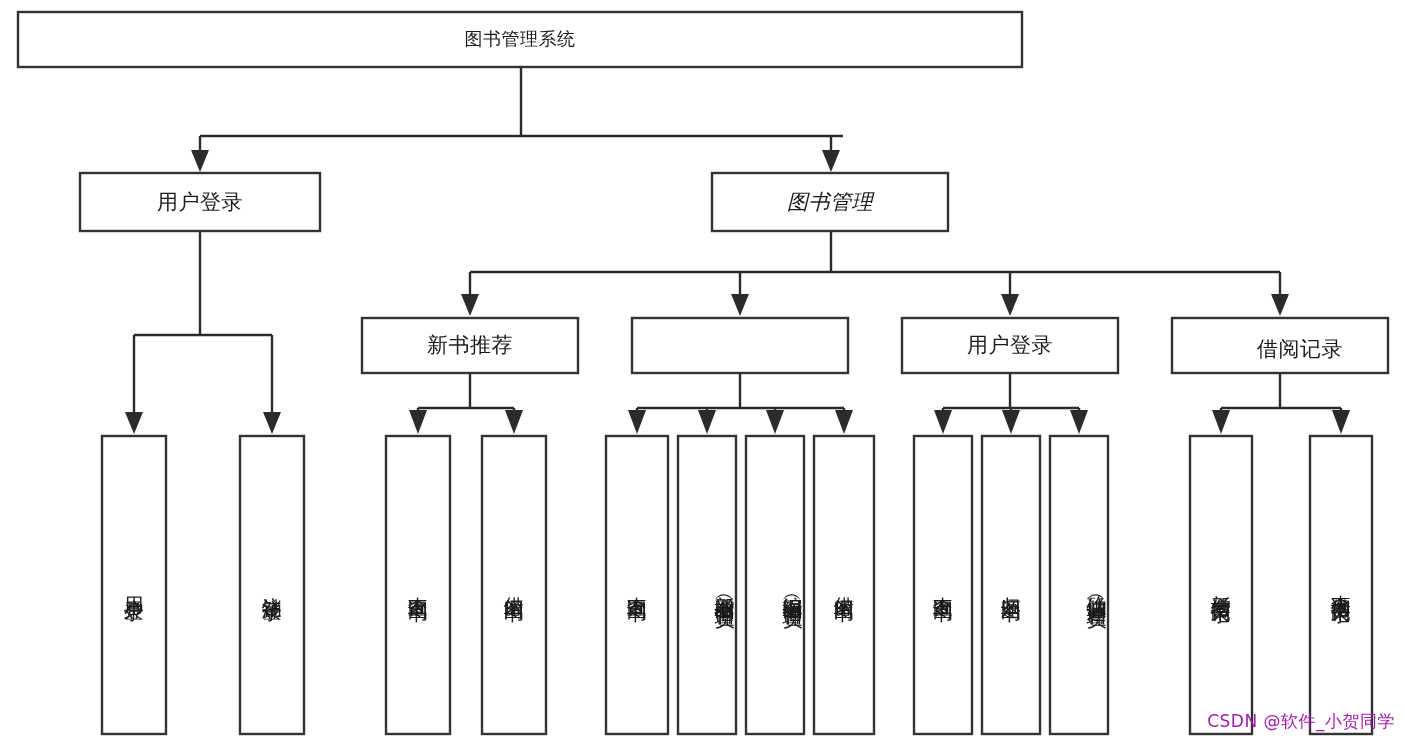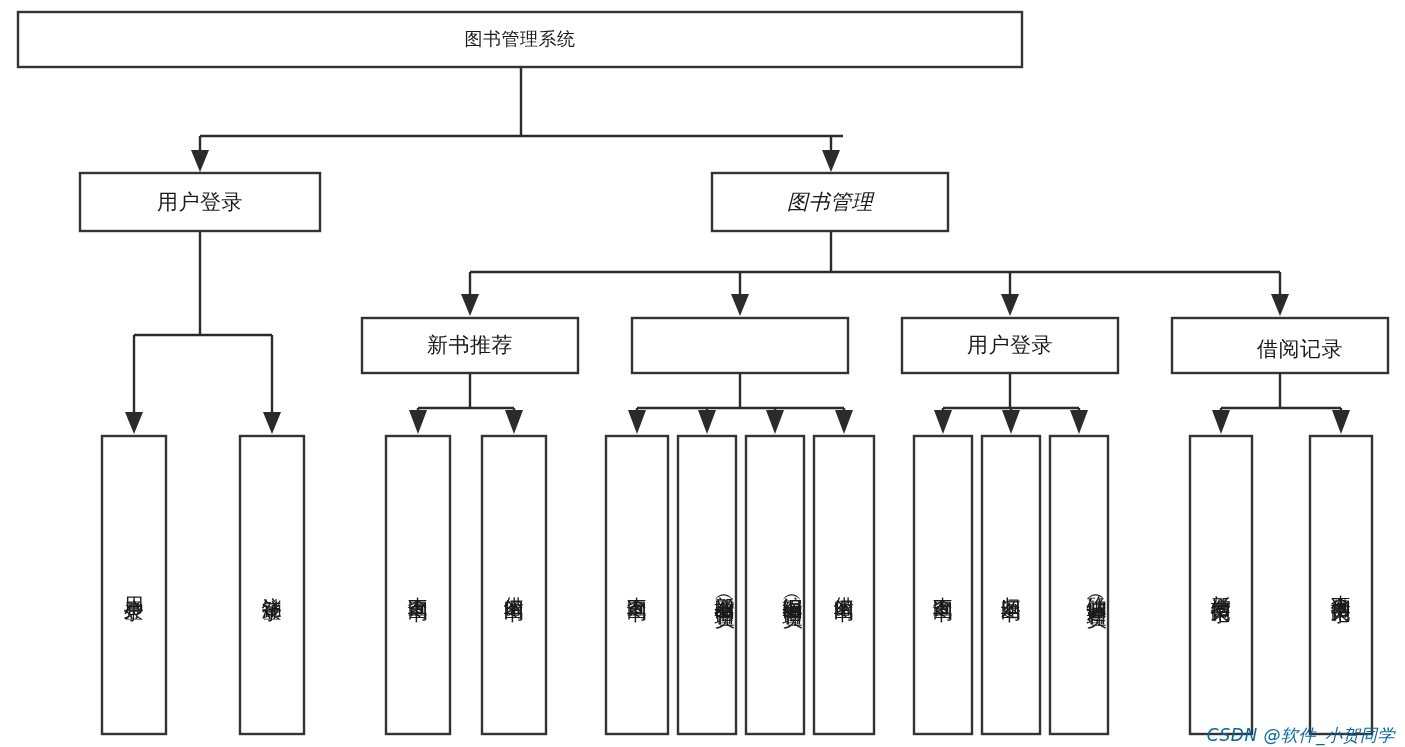--- a/index.html
+++ b/index.html
@@ -69,27 +69,26 @@
     font-size: 20px;
     line-height: 1.12;
     writing-mode: vertical-rl;
     text-orientation: upright;
     letter-spacing: 2px;
     font-family: "DejaVu Sans", "Liberation Sans", sans-serif;
   }
   .watermark {
     position: absolute;
     right: 10px;
-    bottom: 0;
-    color: #0369a1;
+    bottom: 14px;
+    color: #a21caf;
     font-size: 17px;
     letter-spacing: 0.5px;
     user-select: none;
     font-family: "DejaVu Sans", "Liberation Sans", sans-serif;
-    font-style: italic;
   }
 </style>
 </head>
 <body>
 
 <div id="diagram-root">
 
   <svg id="tree-svg" viewBox="0 0 1405 747">
 
     <g>

